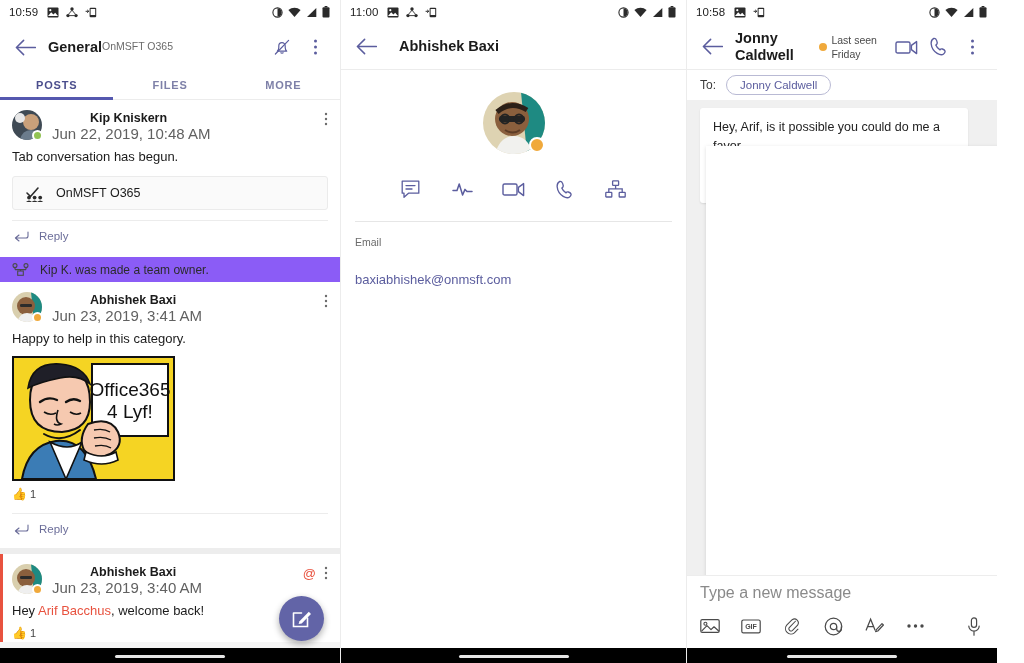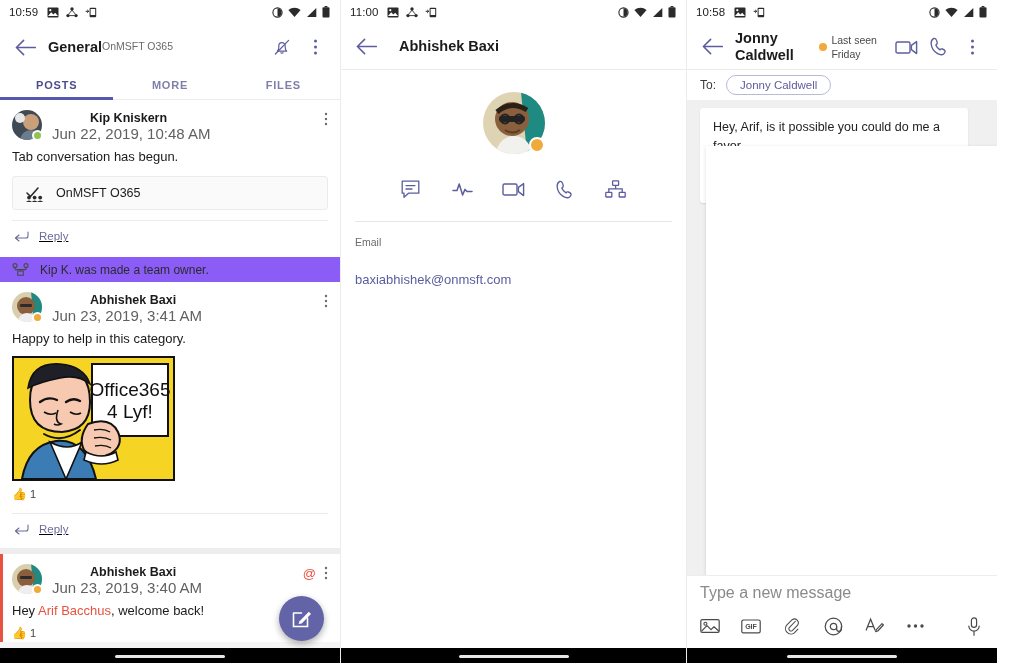--- a/index.html
+++ b/index.html
@@ -65,21 +65,21 @@
   .ptext { font-size:13px; color:#1b1b1b; margin:7px 0 0 0; line-height:18px; }
   .ptext .mention { color:#e8523f; }
 
   .card {
     margin:10px 0 0 0; border:1px solid #ebebeb; background:#fafafa;
     border-radius:3px; height:34px; display:flex; align-items:center; padding:0 12px; gap:11px;
   }
   .card-label { font-size:12.5px; color:#1b1b1b; }
 
   .divider { height:1px; background:#ececec; margin:10px 0 0 0; }
-  .replyrow { display:flex; align-items:center; gap:10px; height:30px; padding-left:2px;text-decoration:underline; }
+  .replyrow { display:flex; align-items:center; gap:10px; height:30px; padding-left:2px; }
   .reply-label { font-size:11.5px; color:#6b6d99; }
 
   .sysrow { background:#8b5cf6; height:25px; display:flex; align-items:center; gap:11px; padding:0 12px; margin-top:6px; }
   .systext { font-size:12px; color:#2b2b2b; }
 
   .reactions { display:flex; align-items:center; gap:3px; padding:6px 0 2px 0; }
   .react-count { font-size:11px; color:#444; }
 
   .meme { margin-top:8px; width:163px; height:125px; border:2px solid #111; position:relative; overflow:hidden; background:#f5d423; }
 
@@ -212,22 +212,22 @@
               <circle cx="2.5" cy="3" r="1.5" fill="#5b5d9e"></circle>
               <circle cx="2.5" cy="9" r="1.5" fill="#5b5d9e"></circle>
               <circle cx="2.5" cy="15" r="1.5" fill="#5b5d9e"></circle>
             </svg>
         </span>
       </span>
     </div>
 
     <div class="tabs">
       <span class="tab active">POSTS</span>
+      <span class="tab">FILES</span>
       <span class="tab">MORE</span>
-      <span class="tab">FILES</span>
       <span class="tab-underline"></span>
     </div>
 
     <div class="feed">
 
       <div class="post">
         <div class="post-head">
           <span class="avatar">
             <span class="av-img">
               <svg width="30" height="30" viewBox="0 0 30 30">

